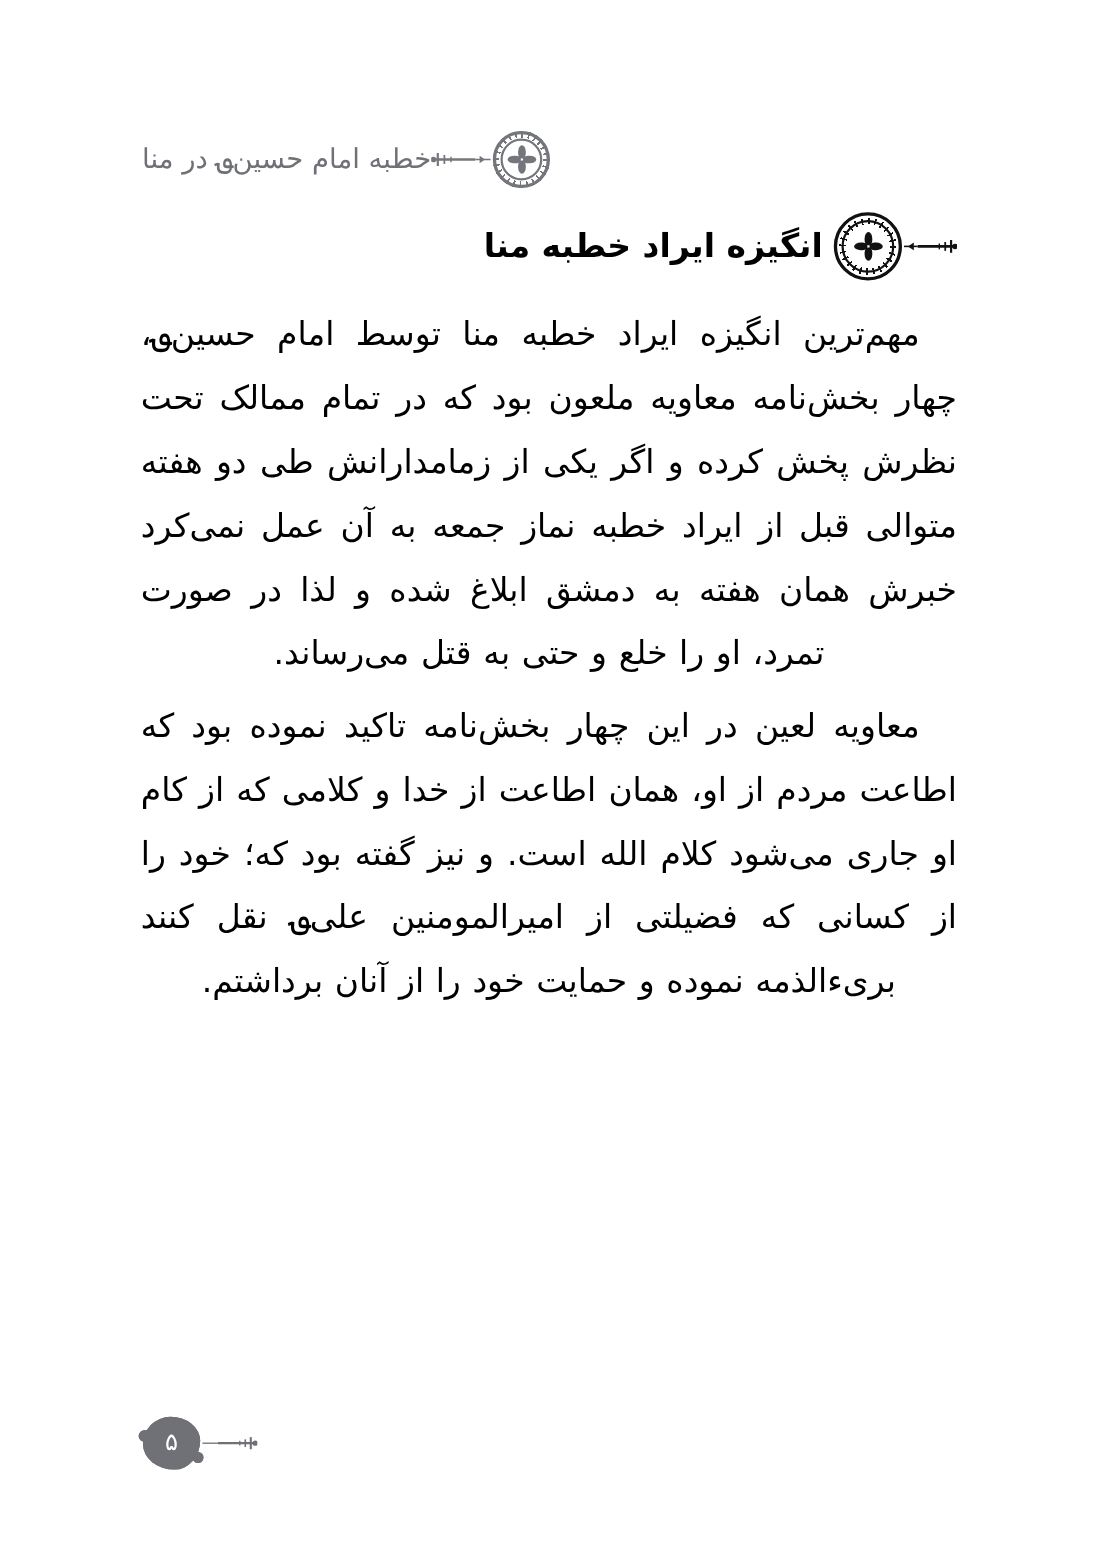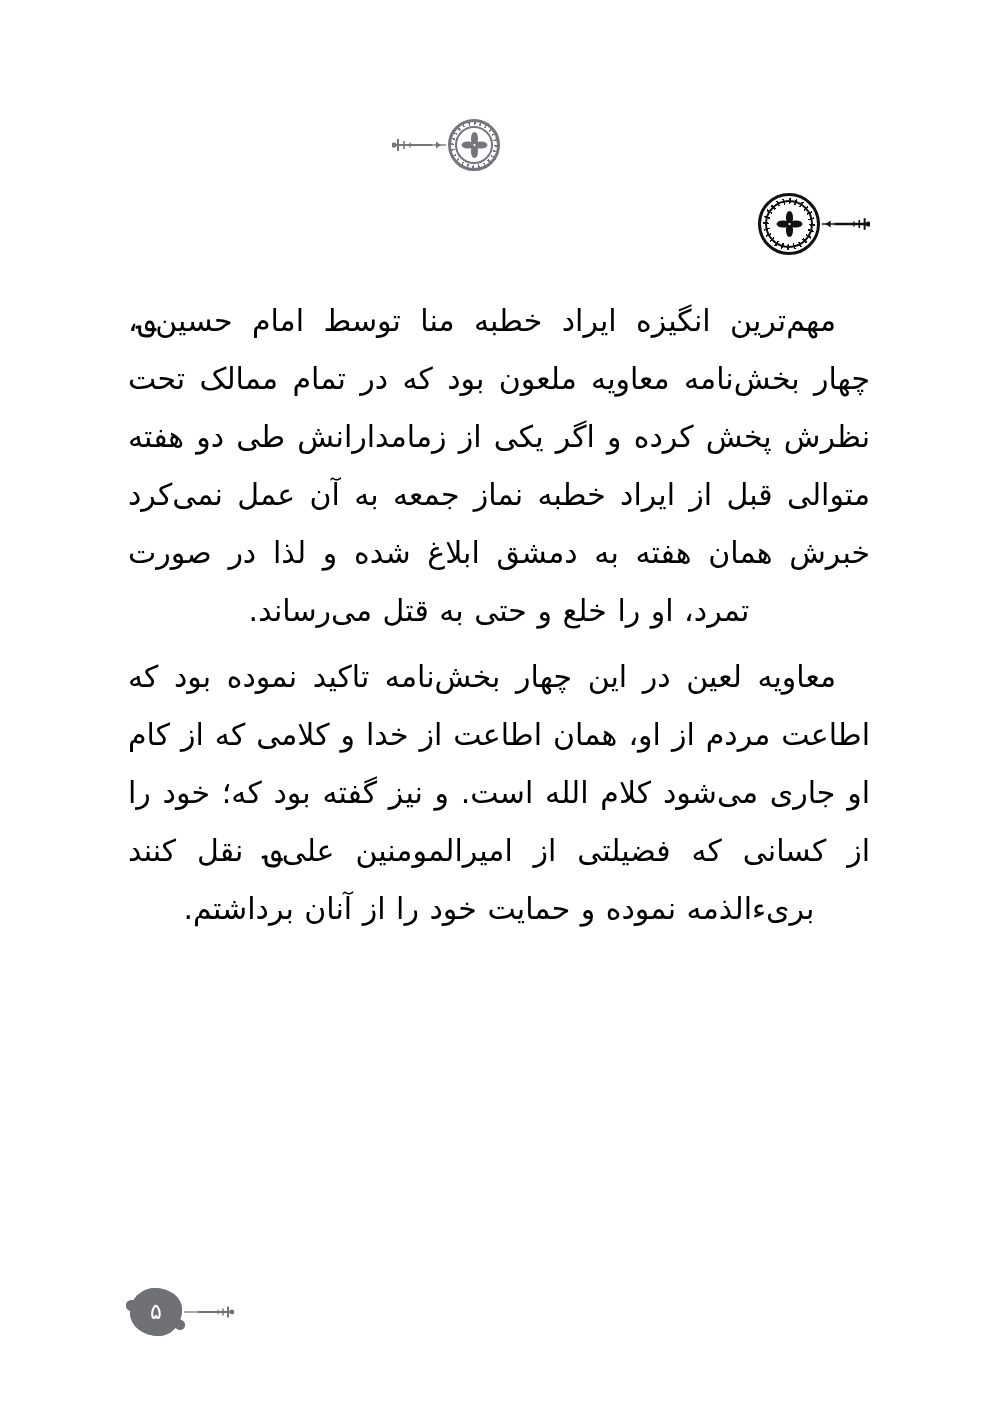--- a/index.html
+++ b/index.html
@@ -151,21 +151,21 @@
     font-weight: bold;
     color: #000000;
     white-space: nowrap;
     direction: rtl;
     unicode-bidi: isolate;
   }
 
   
   .body-content {
     position: absolute;
-    top: 292px;
+    top: 276px;
     right: 130px;
     width: 742px;
     direction: rtl;
   }
 
   .para {
     margin: 0 0 8px 0;
     padding: 0;
     font-size: 30px;
     line-height: 58px;
@@ -266,20 +266,21 @@
           <path d="M2 10 L40 10" stroke="currentColor" stroke-width="2.2" fill="none"></path>
           <path d="M40 10 L54 10" stroke="currentColor" stroke-width="1.4" fill="none"></path>
           <path d="M6 4 L6 16" stroke="currentColor" stroke-width="2" fill="none"></path>
           <path d="M12 6 L12 14" stroke="currentColor" stroke-width="1.6" fill="none"></path>
           <path d="M18 7.5 L18 12.5" stroke="currentColor" stroke-width="1.3" fill="none"></path>
           <circle cx="2" cy="10" r="2.6" fill="currentColor"></circle>
           <path d="M44 6.5 L49 10 L44 13.5 Z" fill="currentColor"></path>
         </svg>
       </span>
     </div>
+    <div class="header-text">خطبه امام حسین؈ در منا</div>
   </div>
 
   <div class="section-heading">
     <div class="heading-ornament black-orn">
       <span class="medallion">
         <span class="spikes"></span>
         <span class="ring-outer"></span>
         <span class="ring-inner"></span>
         <span class="petals">
             <span></span>
@@ -294,20 +295,21 @@
           <path d="M2 10 L40 10" stroke="currentColor" stroke-width="2.6" fill="none"></path>
           <path d="M40 10 L54 10" stroke="currentColor" stroke-width="1.6" fill="none"></path>
           <path d="M6 3.5 L6 16.5" stroke="currentColor" stroke-width="2.2" fill="none"></path>
           <path d="M12 5.5 L12 14.5" stroke="currentColor" stroke-width="1.8" fill="none"></path>
           <path d="M18 7 L18 13" stroke="currentColor" stroke-width="1.4" fill="none"></path>
           <circle cx="2" cy="10" r="2.8" fill="currentColor"></circle>
           <path d="M44 6 L50 10 L44 14 Z" fill="currentColor"></path>
         </svg>
       </span>
     </div>
+    <div class="heading-text">انگیزه ایراد خطبه منا</div>
   </div>
 
   <div class="body-content">
     <p class="para p1">مهم‌ترین انگیزه ایراد خطبه منا توسط امام حسین؈، چهار بخش‌نامه معاویه ملعون بود که در تمام ممالک تحت نظرش پخش کرده و اگر یکی از زمامدارانش طی دو هفته متوالی قبل از ایراد خطبه نماز جمعه به آن عمل نمی‌کرد خبرش همان هفته به دمشق ابلاغ شده و لذا در صورت تمرد، او را خلع و حتی به قتل می‌رساند.</p>
     <p class="para p2">معاویه لعین در این چهار بخش‌نامه تاکید نموده بود که اطاعت مردم از او، همان اطاعت از خدا و کلامی که از کام او جاری می‌شود کلام الله است. و نیز گفته بود که؛ خود را از کسانی که فضیلتی از امیرالمومنین علی؈ نقل کنند بری‌ءالذمه نموده و حمایت خود را از آنان برداشتم.</p>
   </div>
 
   <div class="page-footer">
     <span class="footer-flourish">
       <svg viewBox="0 0 52 18" width="52" height="18" aria-hidden="true">

